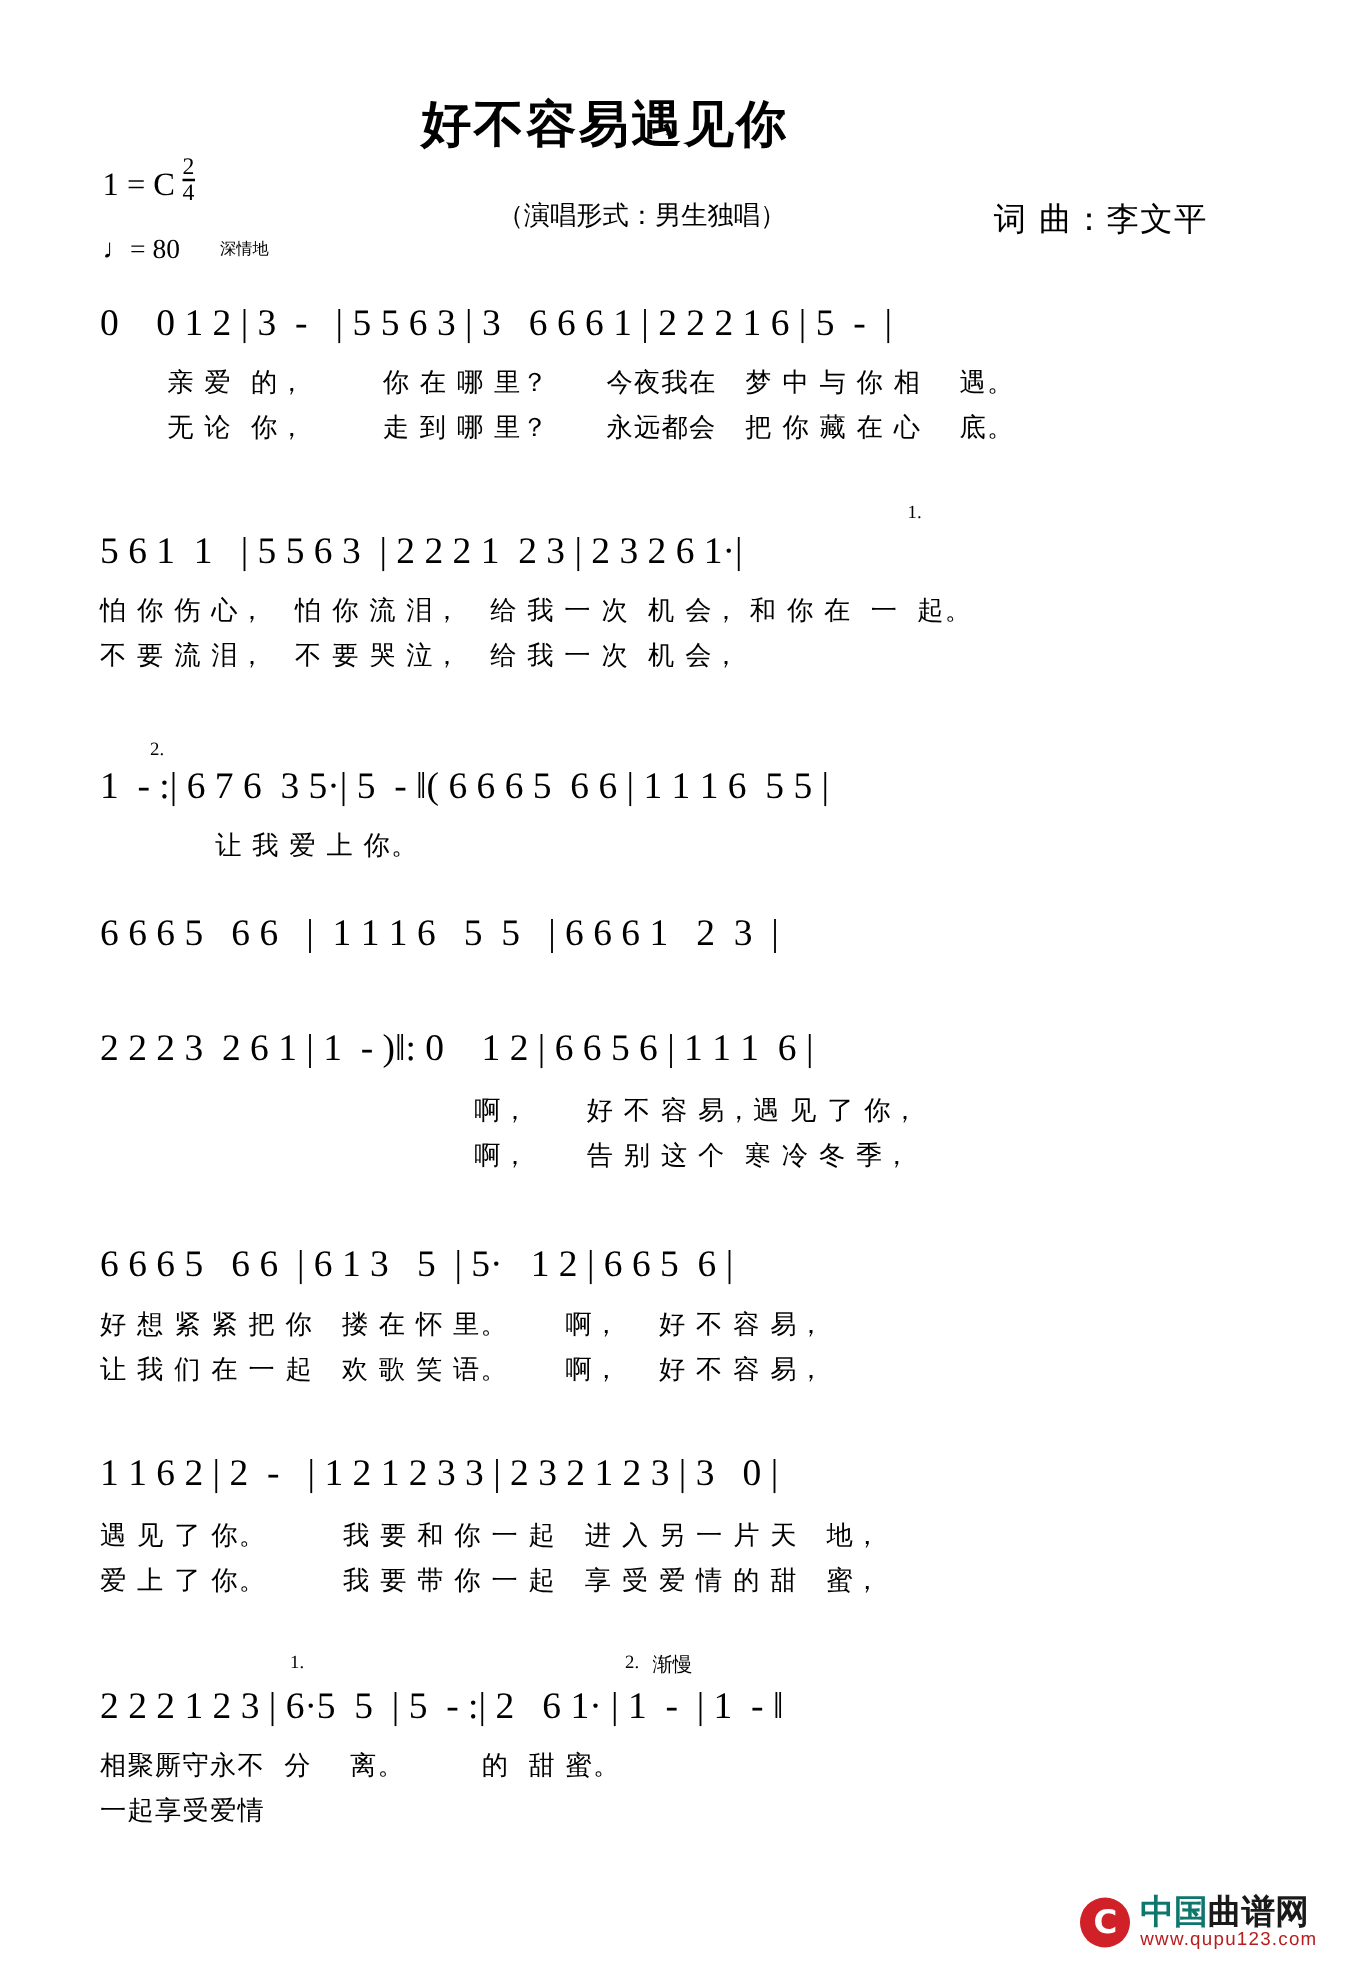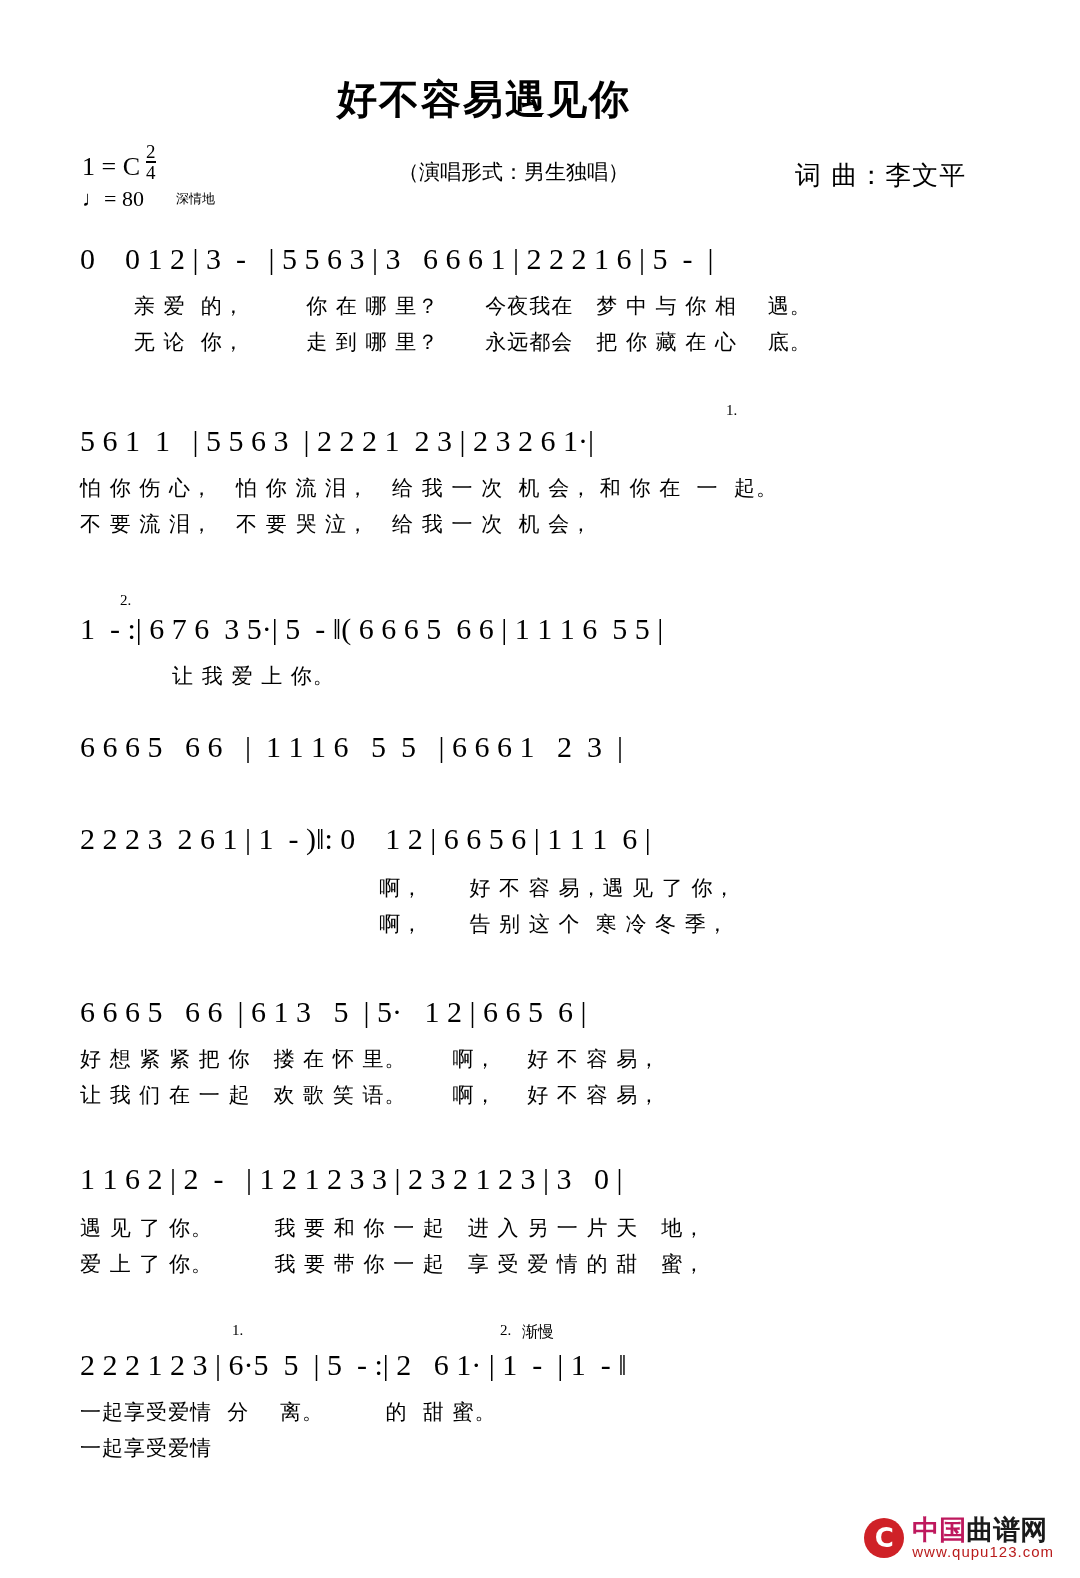--- a/index.html
+++ b/index.html
@@ -28,21 +28,21 @@
     width: 968px;
     text-align: center;
     font-size: 40px;
     font-weight: bold;
     letter-spacing: 2px;
     font-family: "DejaVu Sans", sans-serif;
   }
   .key-sig {
     position: absolute;
     left: 82px;
-    top: 142px;
+    top: 124px;
     font-size: 26px;
     font-family: "Liberation Serif", serif;
   }
   .key-sig .frac {
     display: inline-block;
     vertical-align: -4px;
     margin-left: 6px;
     text-align: center;
     font-size: 19px;
     line-height: 1.0;
@@ -135,21 +135,21 @@
     display: flex;
     flex-direction: column;
     line-height: 1.05;
   }
   .wm-main {
     font-size: 27px;
     font-family: "DejaVu Sans", sans-serif;
     color: #1a1a1a;
     font-weight: bold;
   }
-  .wm-main .red { color: #be185d; }
+  .wm-main .red { color: #0f766e; }
   .wm-url {
     font-size: 15px;
     color: #b91c1c;
     font-family: "Liberation Sans", sans-serif;
     letter-spacing: 1px;
   }
 </style>
 </head>
 <body>
 
@@ -205,21 +205,21 @@
     <div class="notes" style="top:0px;">1 1 6 2 | 2  -   | 1 2 1 2 3 3 | 2 3 2 1 2 3 | 3   0 |</div>
     <div class="lyricline" style="top:52px;">遇 见 了 你。        我 要 和 你 一 起   进 入 另 一 片 天   地，</div>
     <div class="lyricline" style="top:88px;">爱 上 了 你。        我 要 带 你 一 起   享 受 爱 情 的 甜   蜜，</div>
   </div>
 
   <div class="system" style="top:1340px;">
     <div class="marker" style="left:232px;top:-18px;">1.</div>
     <div class="marker" style="left:500px;top:-18px;">2.</div>
     <div class="rit" style="left:522px;top:-18px;">渐慢</div>
     <div class="notes" style="top:8px;">2 2 2 1 2 3 | 6·5  5  | 5  - :| 2   6 1· | 1  -  | 1  - ‖</div>
-    <div class="lyricline" style="top:58px;">一起享受爱情  分    离。        的  甜 蜜。</div>
+    <div class="lyricline" style="top:58px;">相聚厮守永不  分    离。        的  甜 蜜。</div>
     <div class="lyricline" style="top:94px;">一起享受爱情</div>
   </div>
 
   <div class="watermark">
     <div class="wm-logo">C</div>
     <div class="wm-text">
       <div class="wm-main"><span class="red">中国</span><span>曲谱网</span></div>
       <div class="wm-url">www.qupu123.com</div>
     </div>
   </div>

